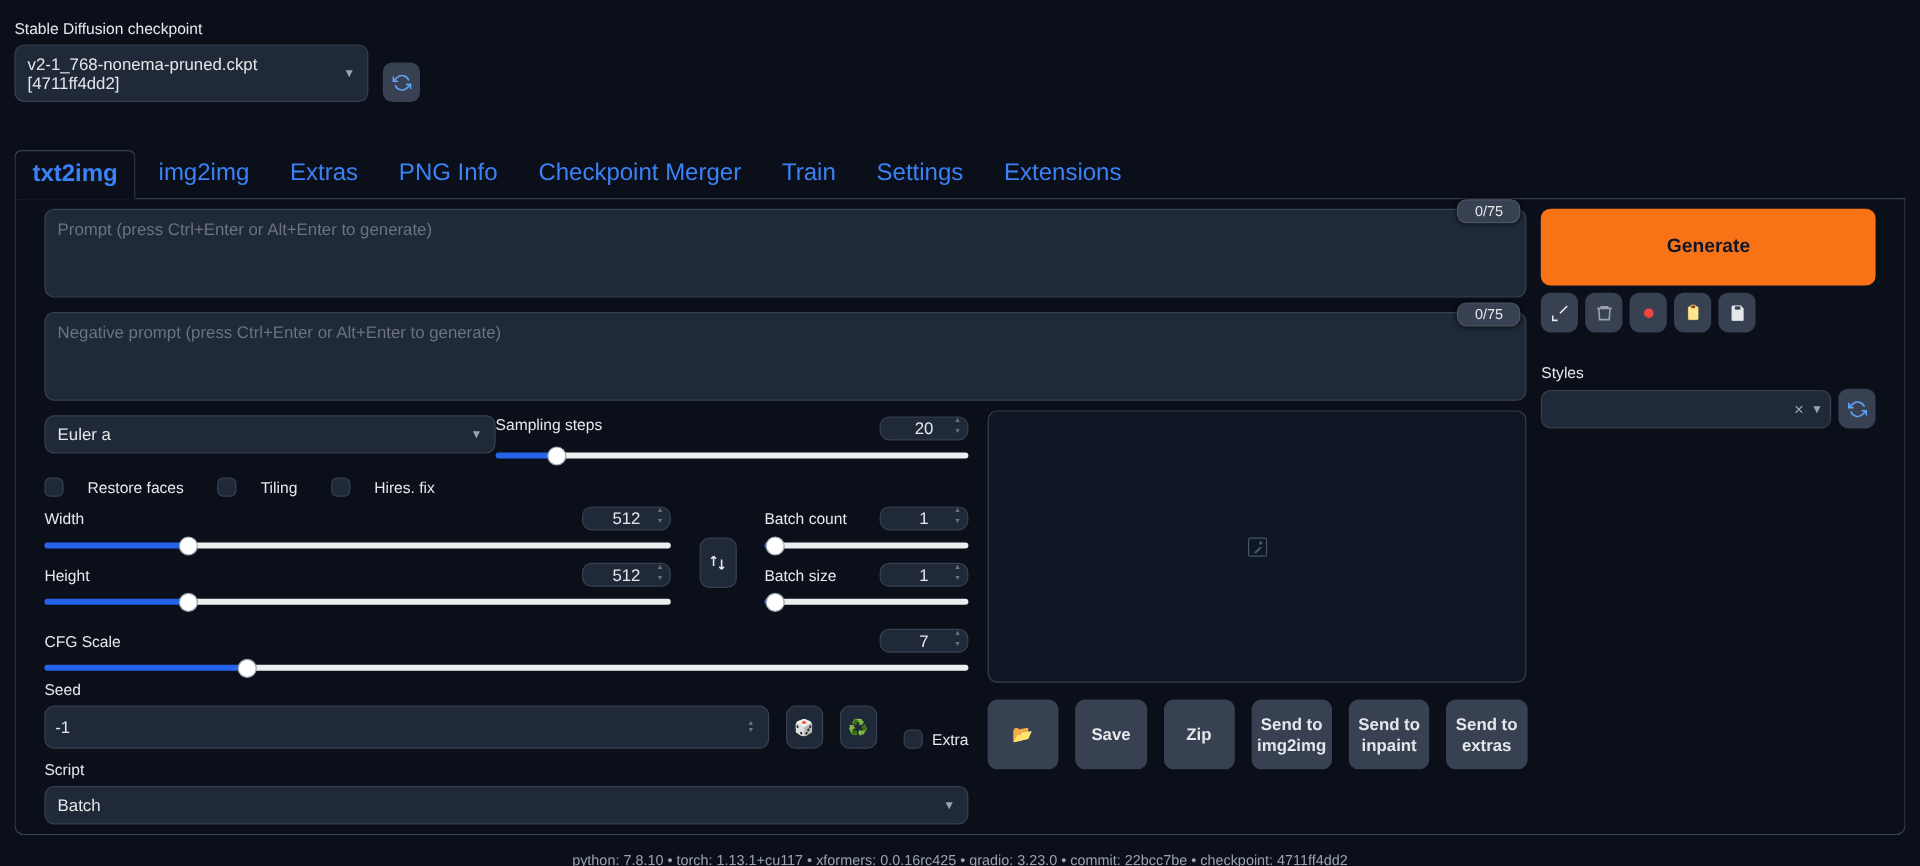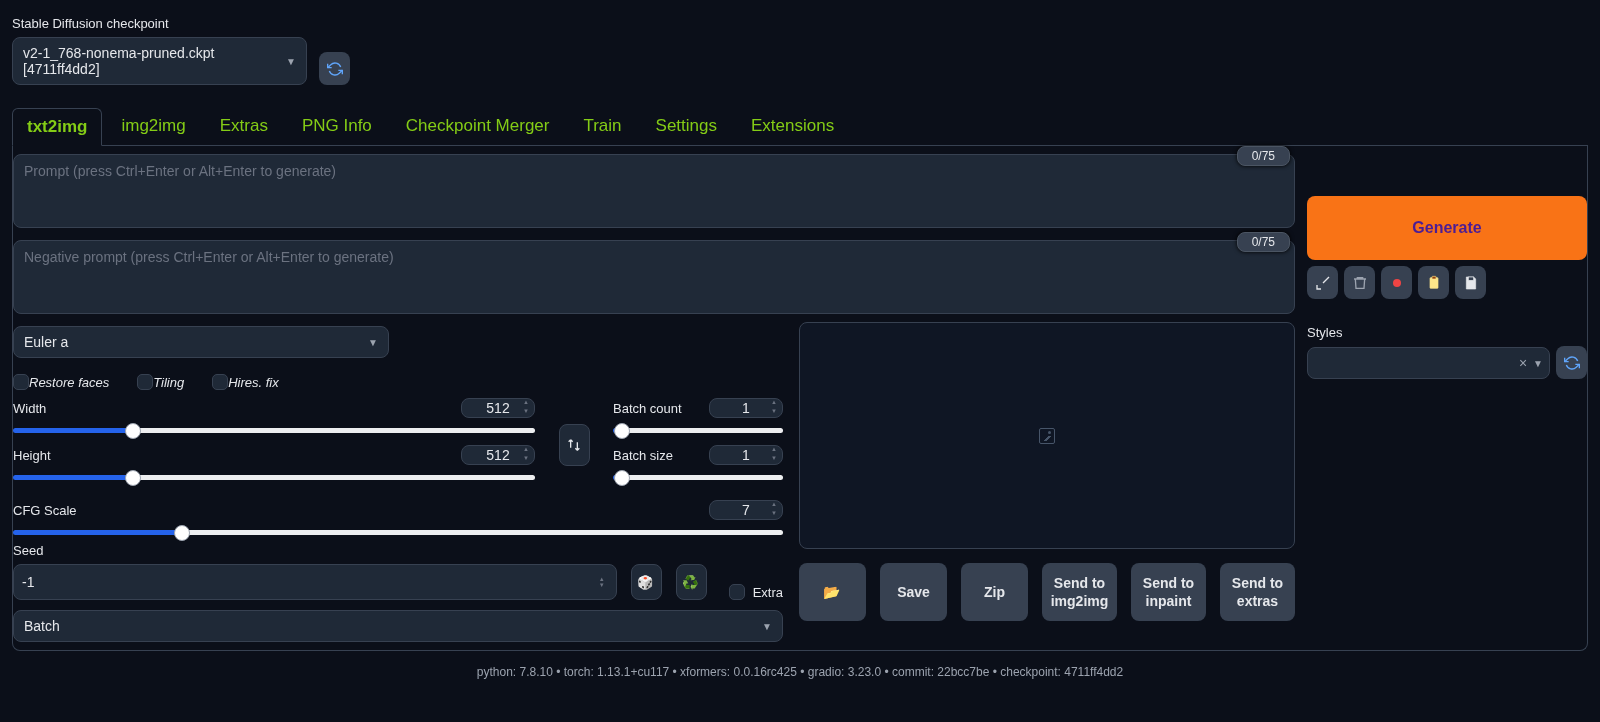--- a/index.html
+++ b/index.html
@@ -6,34 +6,34 @@
   body {
     background: #0b0f19;
     color: #e5e7eb;
     font-family: -apple-system, BlinkMacSystemFont, "Segoe UI", sans-serif;
     font-size: 14px;
     width: 1600px;
     height: 722px;
     overflow: hidden;
   }
   .main { padding: 16px 12px 8px 12px; }
-  .checkpoint-row { display: flex; align-items: flex-end; gap: 12px; margin-bottom: 22px; }
+  .checkpoint-row { display: flex; align-items: flex-end; gap: 12px; margin-bottom: 39px; }
   .chk-col { display: flex; flex-direction: column; }
   .chk-label { margin-bottom: 6px; font-size: 13px; color: #e5e7eb; }
   .chk-select { width: 295px; height: 48px; background: #1f2937; border: 1px solid #374151; border-radius: 8px; color: #e5e7eb; padding: 0 10px; display: flex; align-items: center; justify-content: space-between; }
   .caret { font-size: 10px; color: #9ca3af; }
   .refresh-btn { width: 31px; height: 33px; background: #374151; border: none; border-radius: 8px; display: flex; align-items: center; justify-content: center; }
   .refresh-icon { width: 16px; height: 16px; }
   .tabs { border-bottom: 1px solid #374151; display: flex; gap: 4px; margin-bottom: 0; }
-  .tab { padding: 8px 14px; cursor: pointer; font-size: 17px; color: #84cc16; border: 1px solid transparent; border-top-left-radius: 6px; border-top-right-radius: 6px; }
+  .tab { padding: 8px 14px; cursor: pointer; font-size: 20px; color: #3b82f6; border: 1px solid transparent; border-top-left-radius: 6px; border-top-right-radius: 6px; }
   .tab.active { border: 1px solid #374151; border-bottom-color: #0b0f19; background: #0b0f19; position: relative; bottom: -1px; font-weight: 600; }
   .content {
     display: flex;
     gap: 12px;
-    padding: 8px 0;
+    padding: 8px 24px;
     border: 1px solid #374151;
     border-top: none;
     border-radius: 0 0 8px 8px;
   }
   .left-col { flex: 1 1 auto; width: 1242px; display: flex; flex-direction: column; gap: 8px; }
   .right-col { width: 280px; display: flex; flex-direction: column; gap: 6px; }
   .prompt-box {
     position: relative;
     background: #1f2937;
     border: 1px solid #374151;
@@ -75,45 +75,44 @@
     position: absolute;
     top: 50%;
     width: 16px; height: 16px;
     background: #fff;
     border-radius: 50%;
     border: 1px solid #9ca3af;
     transform: translate(-50%, -50%);
   }
   .head-row { display: flex; justify-content: space-between; align-items: center; }
   .checks { display: flex; gap: 28px; margin-top: 16px; margin-bottom: 8px; }
-  .chk { display: flex; align-items: center; gap: 0; font-size: 13px; font-style: italic; }
+  .chk { display: flex; align-items: center; gap: 20px; font-size: 13px; }
   .chk-box { width: 16px; height: 16px; background: #1f2937; border: 1px solid #374151; border-radius: 5px; }
   .wh-batch { display: flex; margin-top: 6px; gap: 10px; }
   .wh-grid { width: 522px; }
   .swap-col { display: flex; align-items: center; justify-content: center; width: 58px; }
   .swap-btn { width: 31px; height: 42px; background: #1f2937; border: 1px solid #374151; border-radius: 8px; display: flex; align-items: center; justify-content: center; }
   .batch-grid { flex: 1; }
   .param-block { margin-bottom: 12px; }
   .cfg-block { margin-top: 8px; }
   .seed-row { display: flex; gap: 14px; align-items: flex-end; margin-top: 8px; }
   .seed-input { flex: 1; }
   .txt-input { height: 36px; width: 100%; background: #1f2937; border: 1px solid #374151; border-radius: 8px; color: #e5e7eb; padding: 0 8px; display: flex; align-items: center; justify-content: space-between; }
   .icon-btn { width: 31px; height: 36px; background: #1f2937; border: 1px solid #374151; border-radius: 8px; display: flex; align-items: center; justify-content: center; }
   .extra-chk { display: flex; align-items: center; gap: 8px; margin-left: 8px; font-size: 13px; }
   .script-block { margin-top: 10px; }
   .generate-btn {
     background: #f97316;
-    color: #4c1d95;
+    color: #0f172a;
     border: none;
     border-radius: 8px;
     height: 64px;
     font-size: 16px;
     font-weight: 600;
     width: 100%;
-    margin-top: 42px;
   }
   .tool-row { display: flex; gap: 6px; }
   .mini-btn { width: 31px; height: 33px; background: #374151; border: none; border-radius: 8px; display: flex; align-items: center; justify-content: center; font-size: 12px; }
   .styles-row { display: flex; gap: 6px; align-items: flex-end; margin-top: 4px; }
   .styles-input { flex: 1; height: 32px; background: #1f2937; border: 1px solid #374151; border-radius: 8px; display: flex; align-items: center; justify-content: flex-end; padding-right: 6px; color: #9ca3af; gap: 6px; }
   .preview-col { flex: 1; display: flex; flex-direction: column; gap: 14px; }
   .preview-box {
     height: 227px;
     border: 1px solid #374151;
     border-radius: 8px;
@@ -192,20 +191,35 @@
 
       <div class="controls-row">
         <div class="panel-left">
           <div class="params-row1">
             <div class="samp-method">
               <div class="select-box">
                 <span>Euler a</span>
                 <span class="caret">▼</span>
               </div>
             </div>
+            <div class="samp-steps">
+              <div class="head-row">
+                <span class="field-lbl">Sampling steps</span>
+                <div class="num-input">
+                  <span>20</span>
+                  <span class="spin">
+                      <span>▲</span>
+                      <span>▼</span>
+                    </span>
+                </div>
+              </div>
+              <div class="slider" style="--f:13%">
+                <div class="thumb" style="left:13%"></div>
+              </div>
+            </div>
           </div>
 
           <div class="checks">
             <div class="chk">
               <span class="chk-box"></span>
               <span>Restore faces</span>
             </div>
             <div class="chk">
               <span class="chk-box"></span>
               <span>Tiling</span>
@@ -323,20 +337,21 @@
             <button class="icon-btn">
               <span>♻️</span>
             </button>
             <div class="extra-chk">
               <span class="chk-box"></span>
               <span>Extra</span>
             </div>
           </div>
 
           <div class="script-block">
+            <span class="field-lbl">Script</span>
             <div class="select-box" style="width:100%">
               <span>Batch</span>
               <span class="caret">▼</span>
             </div>
           </div>
         </div>
 
         <div class="preview-col">
           <div class="preview-box">
             <div class="img-placeholder"></div>

